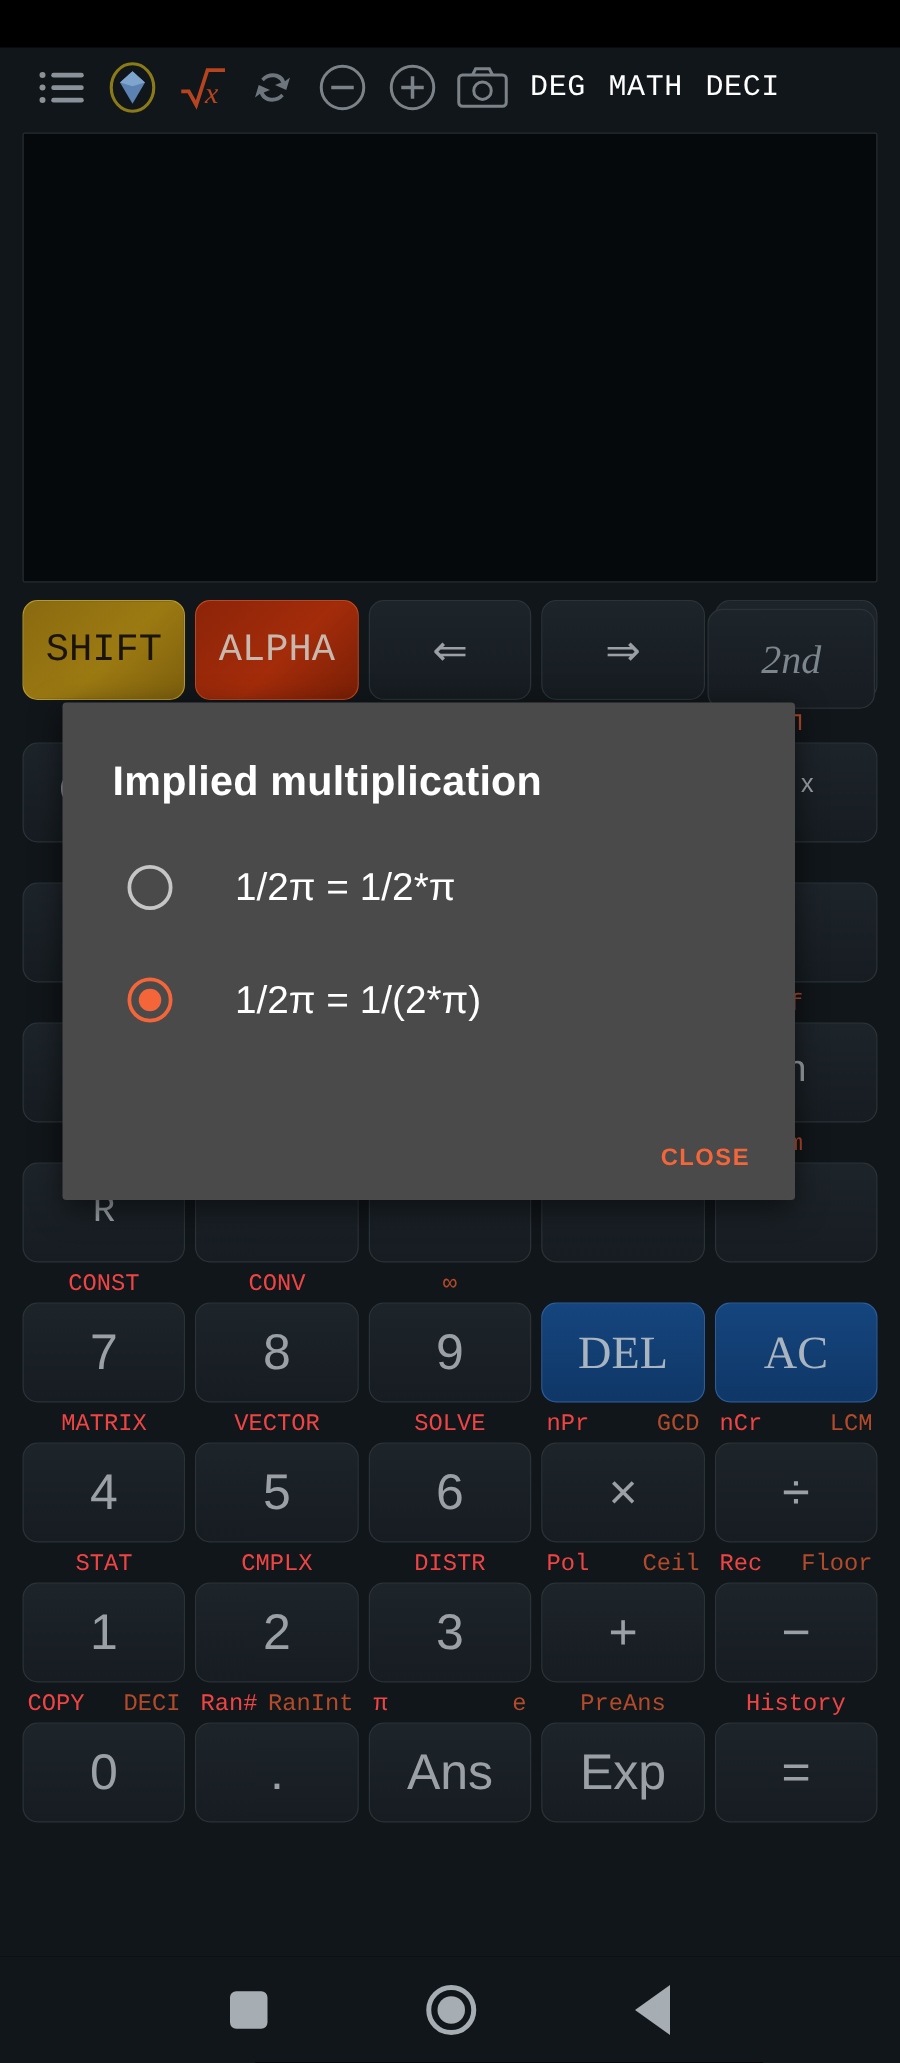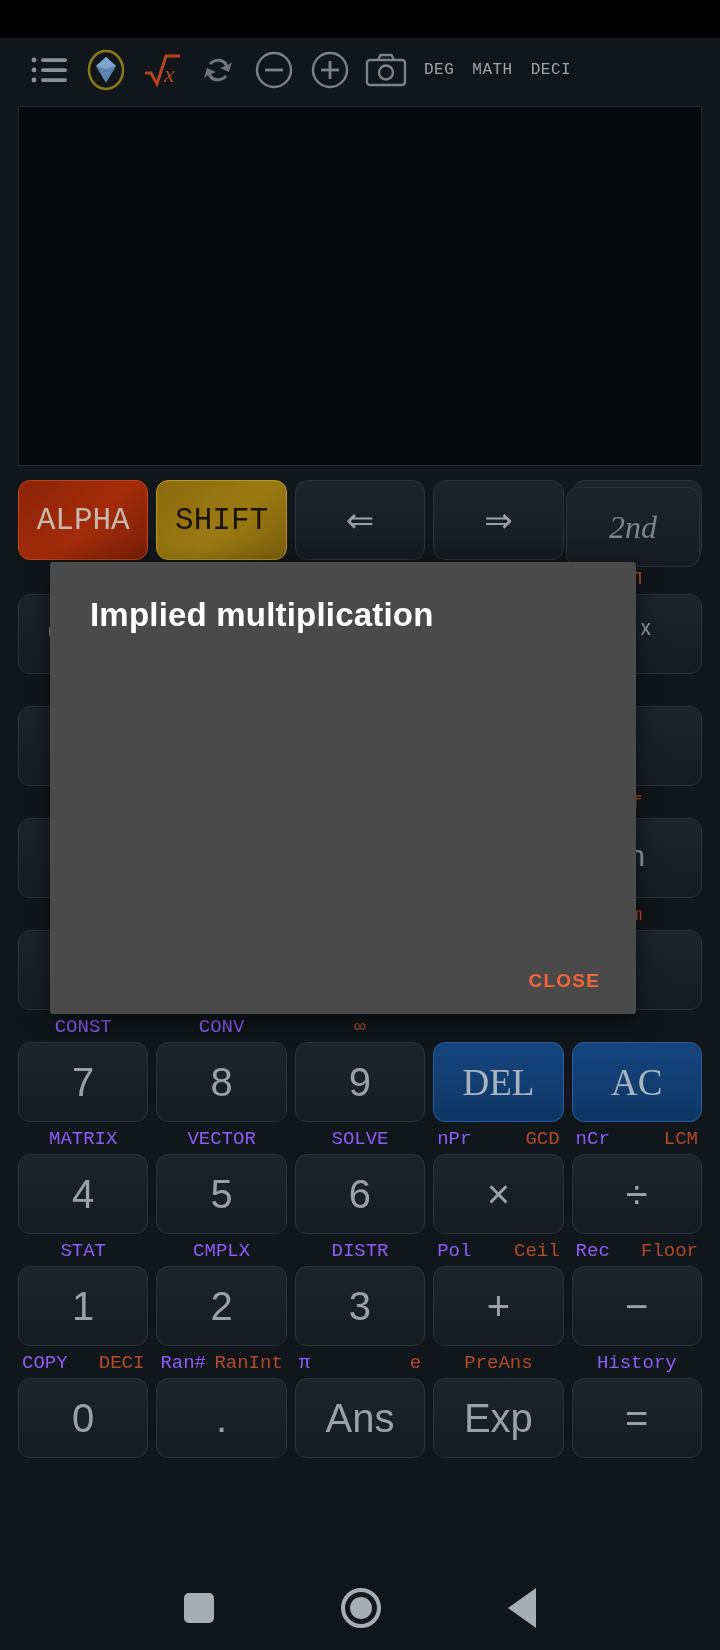--- a/index.html
+++ b/index.html
@@ -34,23 +34,23 @@
     gap: 0px;
     padding-left: 4px;
   }
   .tb-icon {
     width: 56px; height: 56px;
     display: flex; align-items: center; justify-content: center;
     flex: 0 0 auto;
   }
   .tb-icon svg { display: block; }
   .tb-mode {
-    color: #a3a3a3;
+    color: #ffffff;
     font-family: "Liberation Mono", monospace;
-    font-size: 16px;
+    font-size: 24px;
     letter-spacing: 0.5px;
     margin-left: 10px;
     flex: 0 0 auto;
   }
   .tb-mode + .tb-mode { margin-left: 18px; }
 
   
   .display {
     height: 360px;
     margin: 4px 0 14px 0;
@@ -76,21 +76,21 @@
     margin-bottom: 2px;
   }
   .lbl {
     display: flex; justify-content: space-between;
     font-family: "Liberation Mono", monospace;
     font-size: 19px;
     padding: 0 4px;
     white-space: nowrap;
   }
   .lbl.single { justify-content: center; }
-  .lbl .sh { color: #8b5cf6; }
+  .lbl .sh { color: #ef4444; }
   .lbl .al { color: #b34a2a; }
 
   .key {
     height: 80px;
     border-radius: 12px;
     background: linear-gradient(180deg, #1d242a 0%, #161c21 100%);
     border: 1px solid #2b3339;
     display: flex; align-items: center; justify-content: center;
     color: #9aa0a6;
     font-size: 40px;
@@ -122,25 +122,25 @@
   }
   .key.mode { font-family: "Liberation Mono", monospace; font-size: 30px; }
   .key.arrow { font-size: 34px; }
 
   .toprow { margin-bottom: 6px; }
 
   
   .dialog {
     position: absolute;
     left: 50px; top: 562px;
-    width: 586px; height: 452px;
+    width: 586px; height: 398px;
     background: #4a4a4a;
     border-radius: 3px;
     box-shadow: 0 6px 24px rgba(0,0,0,0.55);
-    padding: 34px 40px 0 40px;
+    padding: 44px 40px 0 40px;
     z-index: 50;
   }
   .dialog-title {
     color: #ffffff;
     font-size: 33px;
     font-weight: bold;
     letter-spacing: 0.2px;
     margin-bottom: 34px;
   }
   .radio-row {
@@ -266,22 +266,22 @@
       <div class="tb-mode">DEG</div>
       <div class="tb-mode">MATH</div>
       <div class="tb-mode">DECI</div>
     </div>
 
     <div class="display"></div>
 
     <div class="keys">
 
       <div class="key-row toprow">
+        <div class="key shift">SHIFT</div>
         <div class="key alpha">ALPHA</div>
-        <div class="key shift">SHIFT</div>
         <div class="key arrow">⇐</div>
         <div class="key arrow">⇒</div>
         <div class="key mode">MODE</div>
       </div>
 
       <div>
 
         <div class="label-row">
           <div class="lbl single">
               <span class="sh">SOLVE</span>
@@ -494,21 +494,29 @@
   </div>
 
   <div style="position:absolute; left:566px; top:487px; width:134px; height:80px;
               border-radius:12px; background:linear-gradient(180deg,#1d242a,#161c21);
               border:1px solid #2b3339; display:flex; align-items:center; justify-content:center;
               color:#7d858d; font-family:'Liberation Serif',serif; font-style:italic; font-size:32px;">2nd</div>
 
   <div class="dialog">
     <div class="dialog-title">Implied multiplication</div>
 
-
+    <div class="radio-row">
+      <div class="radio"></div>
+      <div class="radio-label">1/2π = 1/2*π</div>
+    </div>
+
+    <div class="radio-row">
+      <div class="radio checked"></div>
+      <div class="radio-label">1/2π = 1/(2*π)</div>
+    </div>
 
     <div class="dialog-actions">
       <button class="close-btn">CLOSE</button>
     </div>
   </div>
 
   <div class="navbar">
     <div class="nav-sq"></div>
     <div class="nav-circ">
         <i></i>

